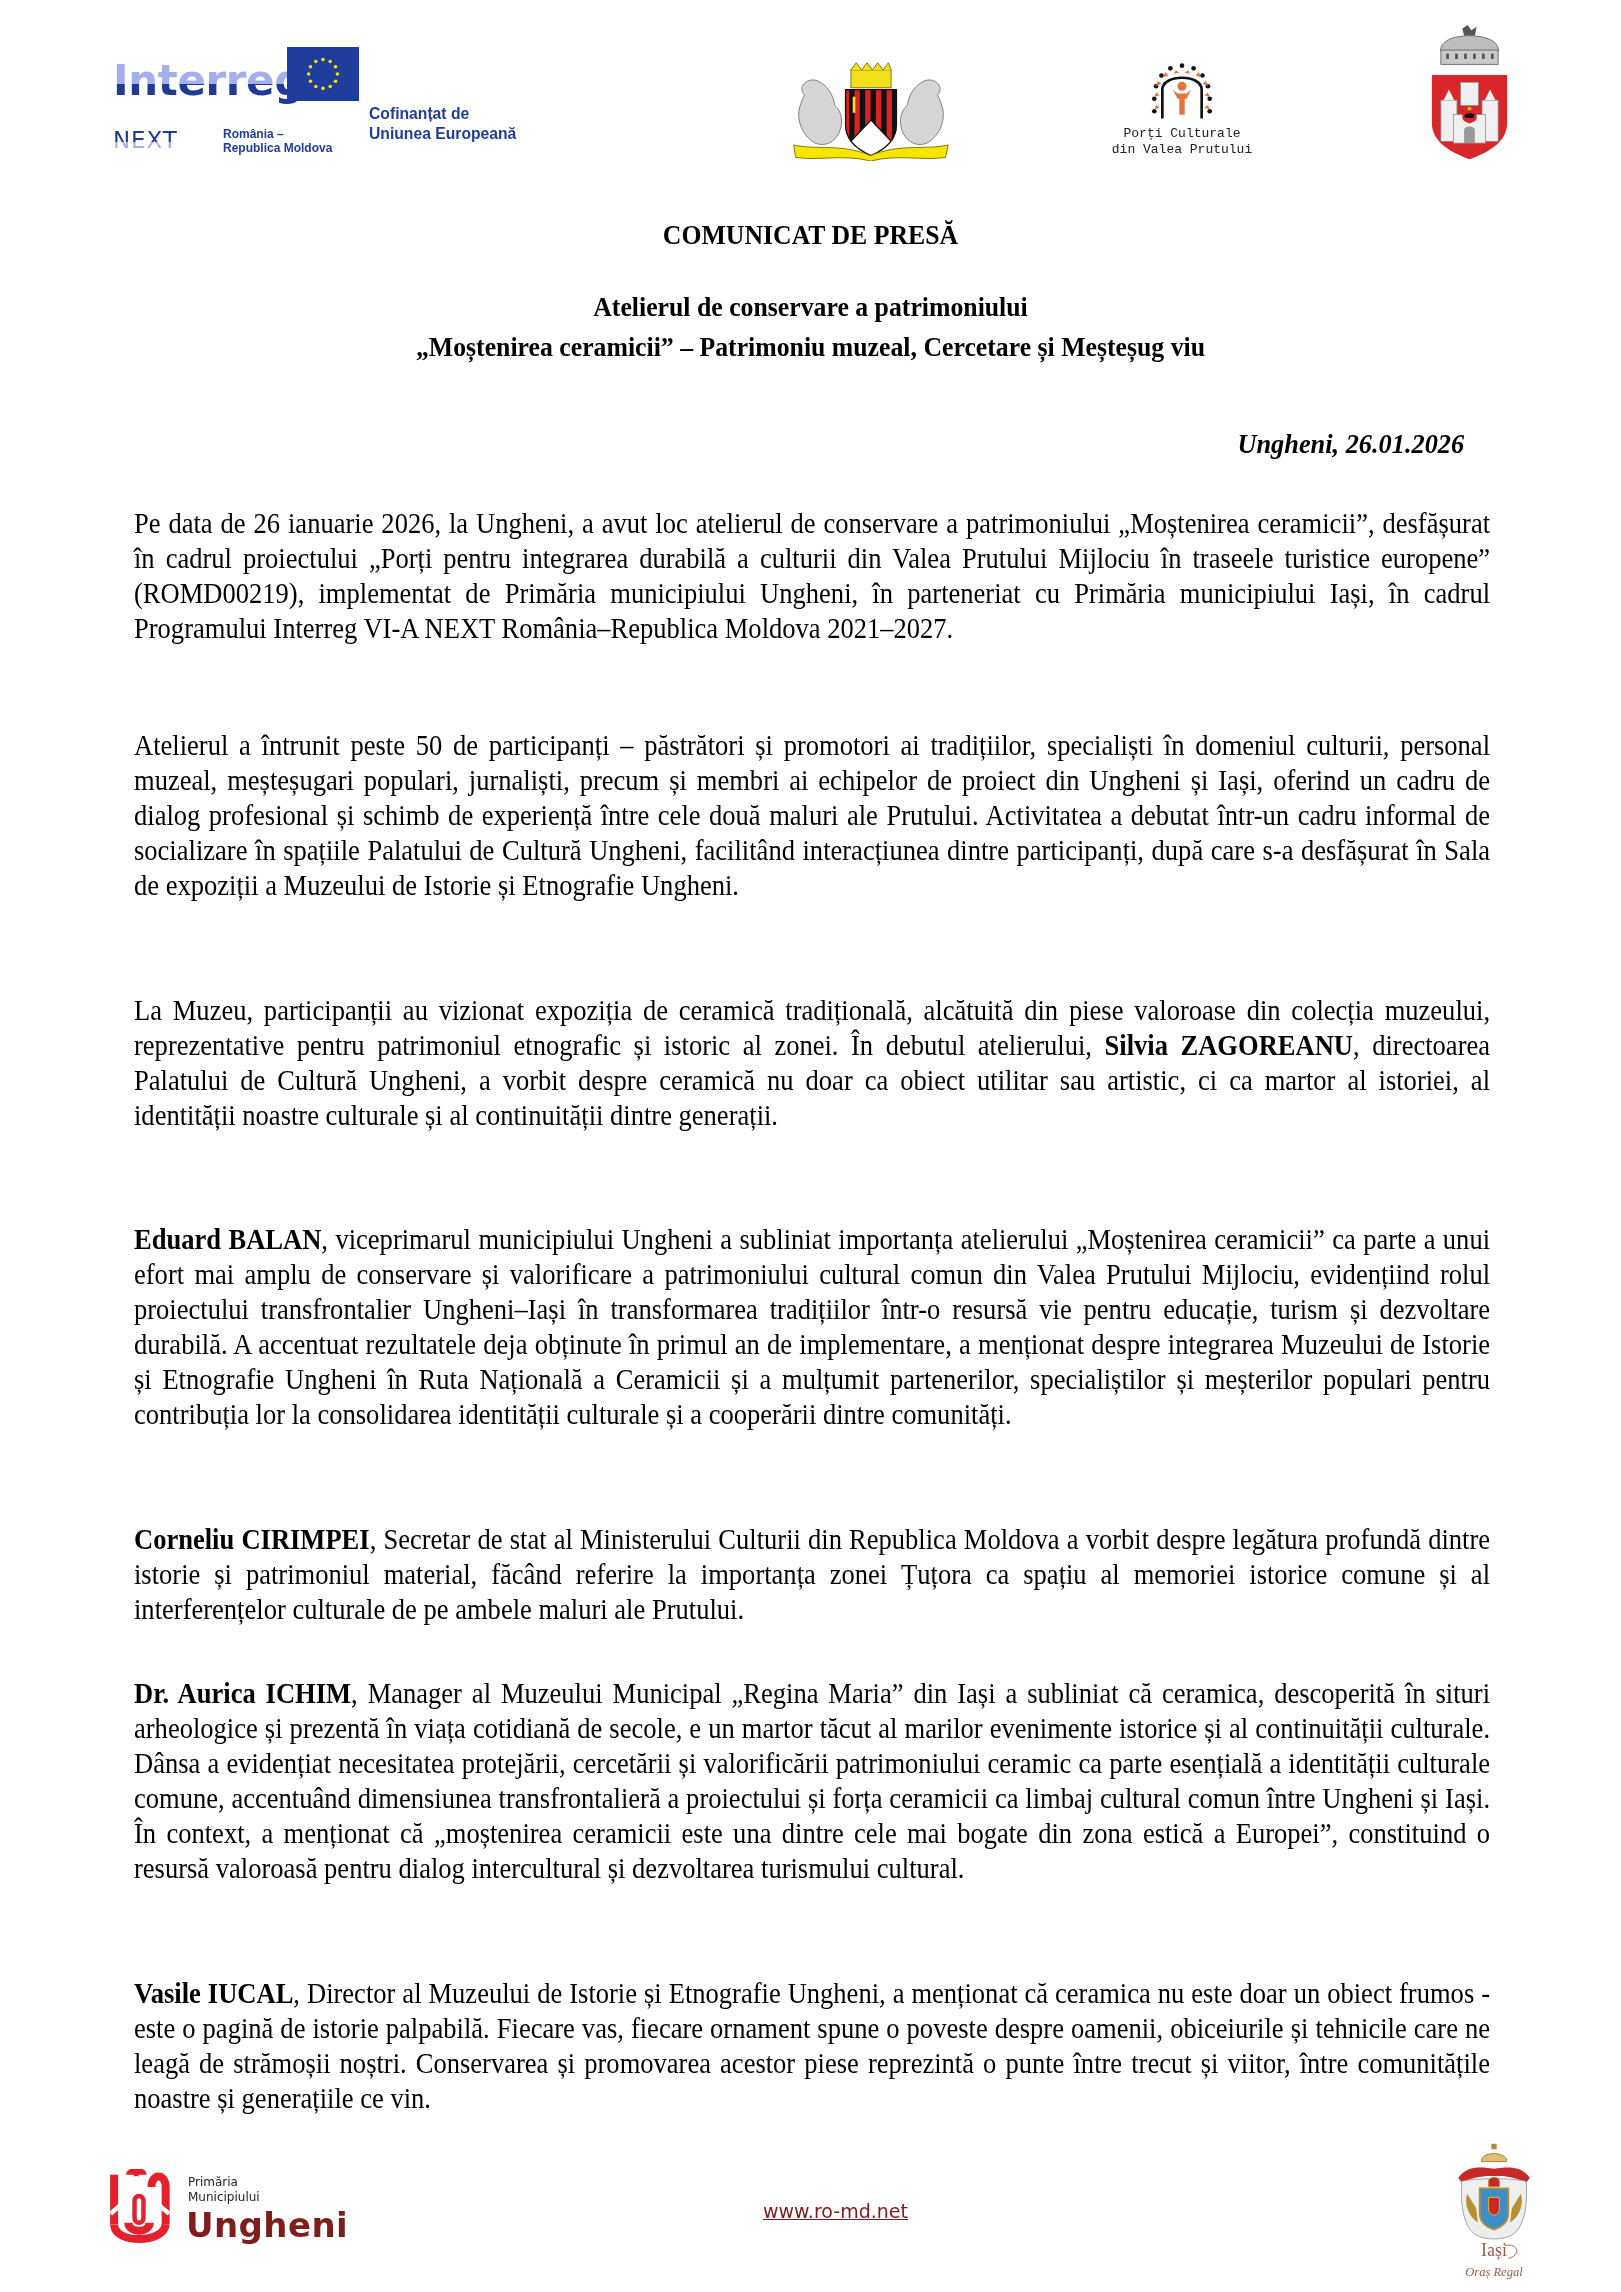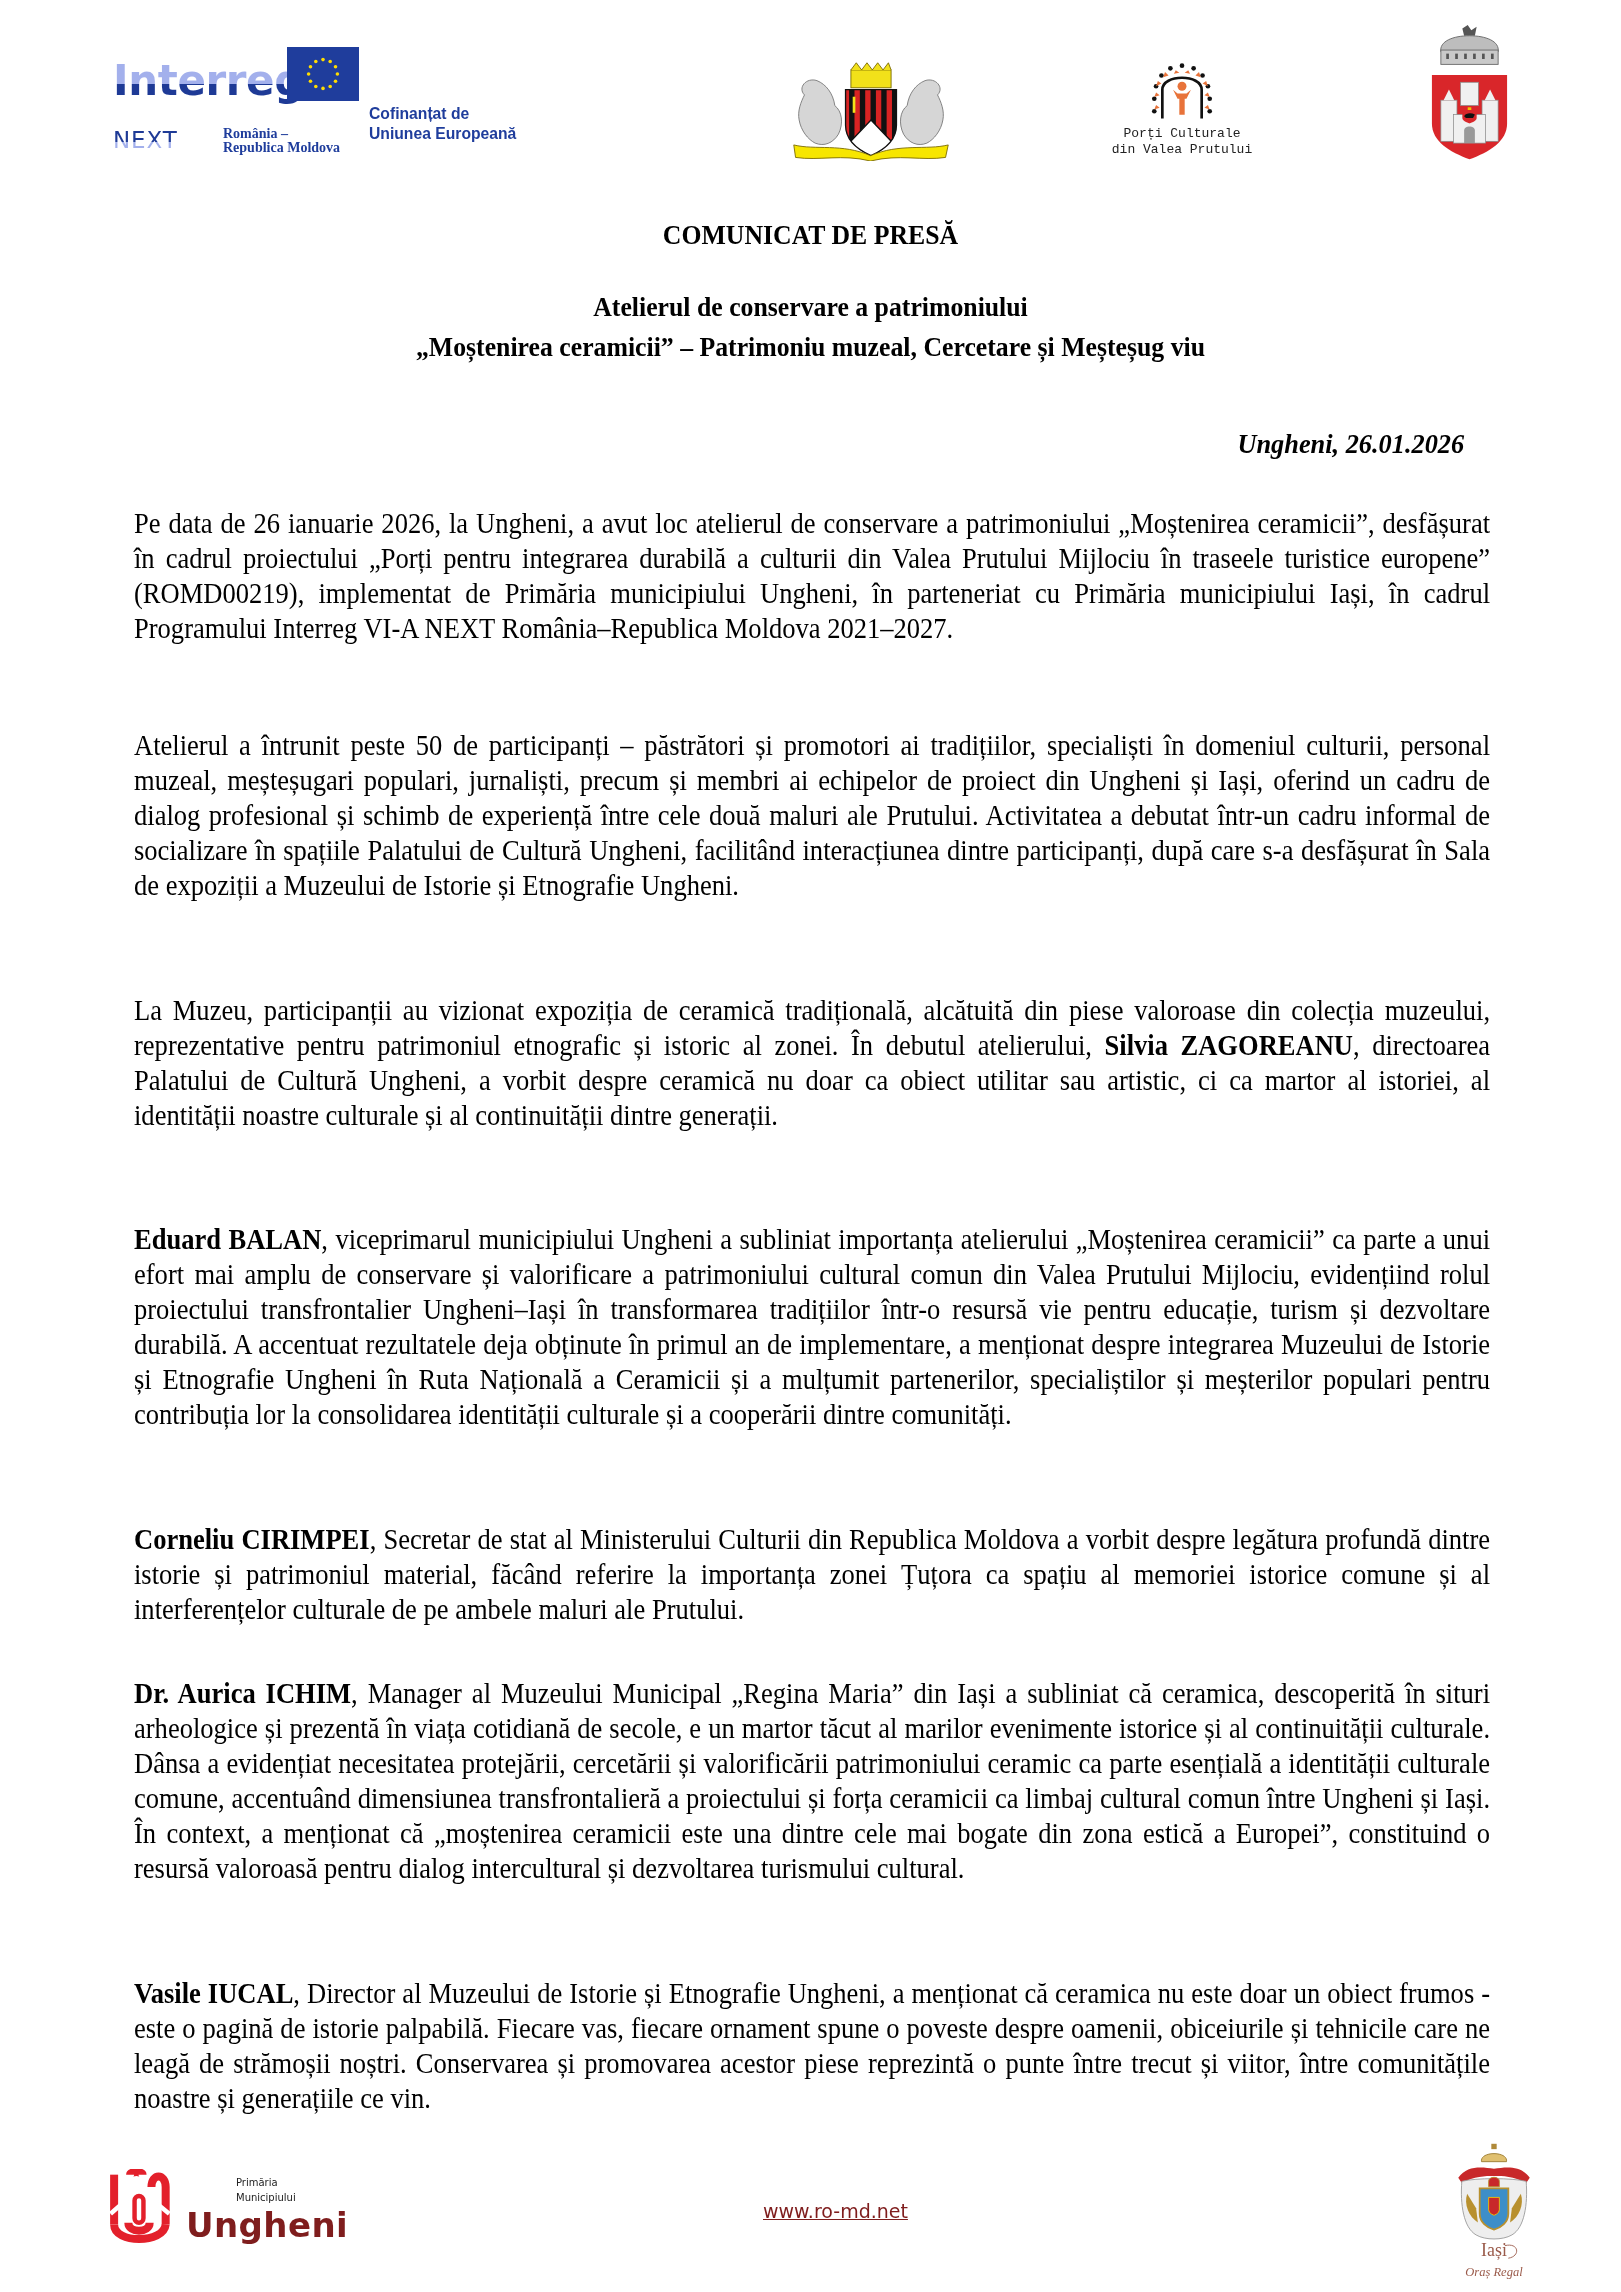--- a/index.html
+++ b/index.html
@@ -7,39 +7,39 @@
   .abs { position:absolute; }
 
   
   .interreg-word { left:113px; top:56px; font-family:"DejaVu Sans", sans-serif; font-weight:bold; font-size:42px; letter-spacing:-0.4px; line-height:50px;
     background:linear-gradient(to bottom, #a3b0ec 0%, #a3b0ec 56%, #1e3a96 56%, #1e3a96 100%); -webkit-background-clip:text; background-clip:text; color:transparent; }
   .eu-flag { left:287px; top:47px; width:72px; height:54px; background:#1f3d9c; }
   .eu-flag svg { width:72px; height:54px; display:block; }
   .eu-text { left:369px; top:56px; font-family:"Liberation Sans", sans-serif; font-weight:bold; color:#1f3d9c; font-size:15.7px; line-height:19.7px;margin-top:48px; }
   .next-word { left:113px; top:124px; font-family:"DejaVu Sans", sans-serif; font-weight:normal; font-size:23px; letter-spacing:0.9px; line-height:32px;
     background:linear-gradient(to bottom, #1e3a96 0%, #1e3a96 55%, #a3b0ec 55%, #a3b0ec 100%); -webkit-background-clip:text; background-clip:text; color:transparent; }
-  .next-text { left:223px; top:127px; font-family:Liberation Serif, serif; font-weight:bold; color:#1f3d9c; font-size:14px; line-height:14.3px; }
+  .next-text { left:223px; top:127px; font-family:Liberation Sans, sans-serif; font-weight:bold; color:#1f3d9c; font-size:12px; line-height:14.3px; }
 
   .ungheni-coat { left:788px; top:61px; width:166px; height:100px; }
   .porti-logo { left:1097px; top:63px; width:170px; height:99px; }
   .porti-text { position:absolute; left:0; top:63px; width:170px; text-align:center; font-family:Liberation Mono, monospace; font-size:13px; line-height:16px; color:#222; }
   .iasi-coat { left:1430px; top:25px; width:79px; height:136px; }
 
   
   .title { left:0; width:1621px; top:219px; text-align:center; font-weight:bold; font-size:28px; transform:scaleX(0.92); transform-origin:center; }
   .subtitle { left:0; width:1621px; text-align:center; font-weight:bold; font-size:28px; line-height:39px; transform:scaleX(0.92); transform-origin:center; }
   .dateline { right:157px; top:428px; font-weight:bold; font-style:italic; font-size:28px; transform:scaleX(0.94); transform-origin:right center; }
 
   .para { left:134px; width:1482px; font-size:29px; line-height:35px; text-align:justify; text-align-last:left;
     transform:scaleX(0.915); transform-origin:left top; }
   .para b { font-weight:bold; }
 
   
   .footer-ungheni { left:107px; top:2167px; width:251px; height:90px; }
-  .fu-text1 { position:absolute; left:81px; top:8px; font-family:"DejaVu Sans", sans-serif; font-size:10px; line-height:15px; color:#222;margin-left:48px; }
+  .fu-text1 { position:absolute; left:81px; top:8px; font-family:"DejaVu Sans", sans-serif; font-size:12px; line-height:15px; color:#222; }
   .fu-text2 { position:absolute; left:79px; top:39px; font-family:"DejaVu Sans", sans-serif; font-size:34px; line-height:39px; color:#7f1d1d; font-weight:bold; letter-spacing:0.4px;text-align:center; }
   .footer-link { left:763px; top:2200px; font-family:"DejaVu Sans", sans-serif; font-size:19px; color:#7f1d1d; text-decoration:underline; }
   .footer-iasi { left:1449px; top:2142px; width:90px; height:143px; }
 </style>
 </head>
 <body>
 
 <div class="abs interreg-word">Interreg</div>
 <div class="abs eu-flag">
   <svg viewBox="0 0 80 60">

